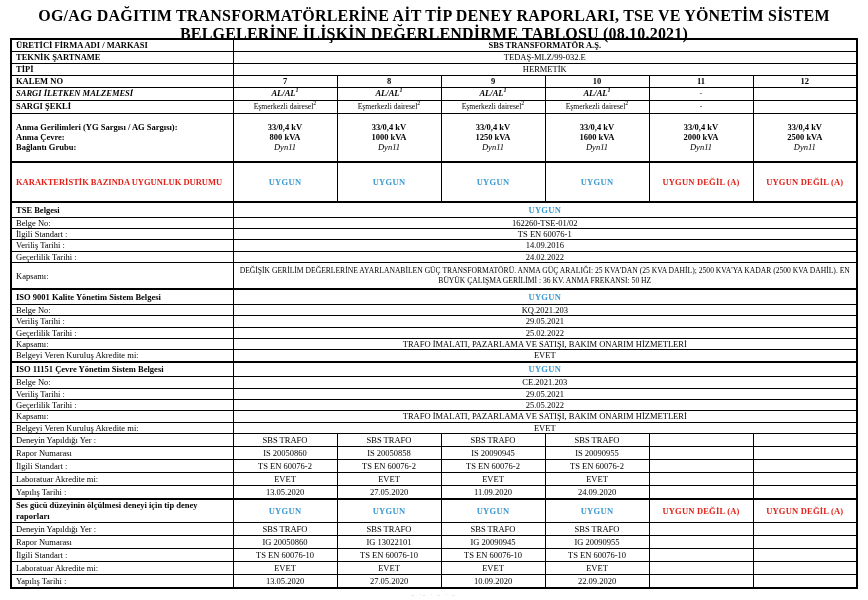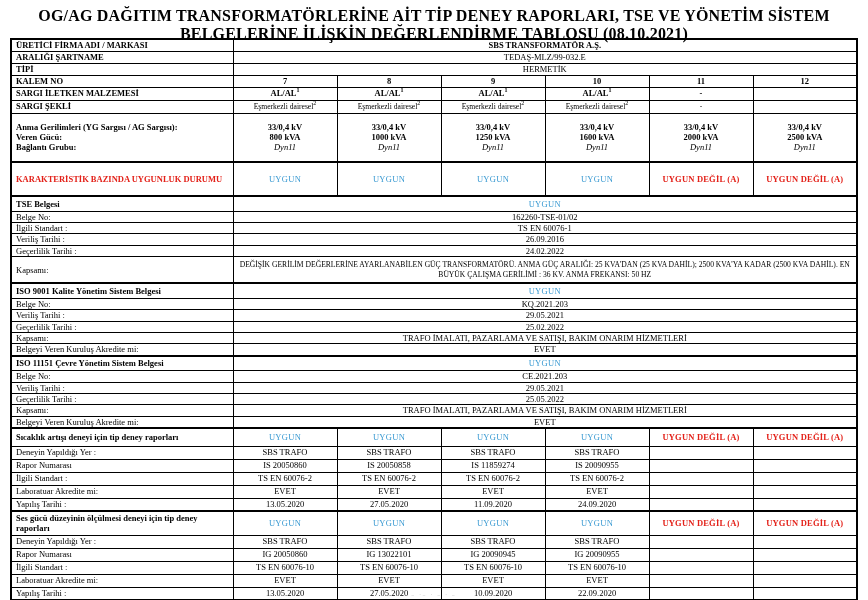--- a/index.html
+++ b/index.html
@@ -18,21 +18,21 @@
   }
   td{
     border:1px solid #000;padding:0 2px;font-size:8.5px;line-height:1.22;
     overflow:hidden;vertical-align:middle;
   }
   td.lbl{text-align:left;padding-left:4px;}
   td.c{text-align:center;}
   .b{font-weight:bold;}
   .i{font-style:italic;}
   .red{color:#e32119;}
-  .ok{color:#3a9ad2;font-weight:normal;letter-spacing:.3px;}
+  .ok{color:#3a9ad2;font-weight:bold;letter-spacing:.3px;}
   .fail{color:#e32119;font-weight:bold;letter-spacing:.2px;}
   tr.sep td{border-top:2px solid #000;}
   .sm{font-size:7.6px;}
   sup{font-size:6px;vertical-align:super;line-height:0;}
   .footer{
     position:absolute;bottom:3px;left:0;right:0;text-align:center;
     font-size:5px;color:#9a9a9a;letter-spacing:2px;
   }
 </style>
 </head>
@@ -49,58 +49,58 @@
     <col style="width:104px">
       <col style="width:104px">
       <col style="width:104px">
   </colgroup>
   <tbody>
       <tr style="height: 12px; margin-left: 28px;">
         <td class="lbl b">ÜRETİCİ FİRMA ADI / MARKASI</td>
         <td colspan="6" class="c b">SBS TRANSFORMATÖR A.Ş.</td>
       </tr>
       <tr style="height: 12px;">
-        <td class="lbl b">ARALIĞI ŞARTNAME</td>
+        <td class="lbl b">TEKNİK ŞARTNAME</td>
         <td colspan="6" class="c">TEDAŞ-MLZ/99-032.E</td>
       </tr>
       <tr style="height: 12px; padding-left: 33px;">
         <td class="lbl b">TİPİ</td>
         <td colspan="6" class="c">HERMETİK</td>
       </tr>
       <tr style="height: 12px;">
         <td class="lbl b">KALEM NO</td>
         <td class="c b"><span>7</span></td>
         <td class="c b"><span>8</span></td>
         <td class="c b"><span>9</span></td>
         <td class="c b"><span>10</span></td>
         <td class="c b"><span>11</span></td>
         <td class="c b"><span>12</span></td>
       </tr>
-      <tr style="height: 13px;">
+      <tr style="height: 13px; font-style: italic;">
         <td class="lbl b">SARGI İLETKEN MALZEMESİ</td>
         <td class="c b"><span>AL/AL</span><sup>1</sup></td>
         <td class="c b"><span>AL/AL</span><sup>1</sup></td>
         <td class="c b"><span>AL/AL</span><sup>1</sup></td>
         <td class="c b"><span>AL/AL</span><sup>1</sup></td>
         <td class="c b"><span>-</span></td>
         <td class="c b"><span></span></td>
       </tr>
       <tr style="height: 13px; margin-top: 32px;">
         <td class="lbl b">SARGI ŞEKLİ</td>
         <td class="c sm"><span>Eşmerkezli dairesel</span><sup>2</sup></td>
         <td class="c sm"><span>Eşmerkezli dairesel</span><sup>2</sup></td>
         <td class="c sm"><span>Eşmerkezli dairesel</span><sup>2</sup></td>
         <td class="c sm"><span>Eşmerkezli dairesel</span><sup>2</sup></td>
         <td class="c sm"><span>-</span></td>
         <td class="c sm"><span></span></td>
       </tr>
       <tr style="height: 49px;">
         <td class="lbl">
           <div class="b">Anma Gerilimleri (YG Sargısı / AG Sargısı):</div>
-          <div class="b">Veren Gücü:</div>
+          <div class="b">Anma Çevre:</div>
           <div class="b">Bağlantı Grubu:</div>
         </td>
         <td class="c">
           <div class="b">33/0,4 kV</div>
           <div class="b">800 kVA</div>
           <div class="i">Dyn11</div>
         </td>
         <td class="c">
           <div class="b">33/0,4 kV</div>
           <div class="b">1000 kVA</div>
@@ -120,21 +120,21 @@
           <div class="b">33/0,4 kV</div>
           <div class="b">2000 kVA</div>
           <div class="i">Dyn11</div>
         </td>
         <td class="c">
           <div class="b">33/0,4 kV</div>
           <div class="b">2500 kVA</div>
           <div class="i">Dyn11</div>
         </td>
       </tr>
-      <tr class="sep" style="height: 34px; border-radius: 7px;">
+      <tr class="sep" style="height: 40px; border-radius: 7px;">
         <td class="lbl b red">KARAKTERİSTİK BAZINDA UYGUNLUK DURUMU</td>
         <td class="c ok"><span>UYGUN</span></td>
         <td class="c ok"><span>UYGUN</span></td>
         <td class="c ok"><span>UYGUN</span></td>
         <td class="c ok"><span>UYGUN</span></td>
         <td class="c fail"><span>UYGUN DEĞİL (A)</span></td>
         <td class="c fail"><span>UYGUN DEĞİL (A)</span></td>
       </tr>
       <tr class="sep" style="height: 15px; padding-left: 10px;">
         <td class="lbl b">TSE Belgesi</td>
@@ -143,21 +143,21 @@
       <tr style="height: 11px;">
         <td class="lbl">Belge No:</td>
         <td colspan="6" class="c">162260-TSE-01/02</td>
       </tr>
       <tr style="height: 11px;">
         <td class="lbl">İlgili Standart :</td>
         <td colspan="6" class="c">TS EN 60076-1</td>
       </tr>
       <tr style="height: 11px;">
         <td class="lbl">Veriliş Tarihi :</td>
-        <td colspan="6" class="c">26.09.2016</td>
+        <td colspan="6" class="c">14.09.2016</td>
       </tr>
       <tr style="height: 11px;">
         <td class="lbl">Geçerlilik Tarihi :</td>
         <td colspan="6" class="c">24.02.2022</td>
       </tr>
       <tr style="height: 27px;">
         <td class="lbl">Kapsamı:</td>
         <td colspan="6" class="c sm">DEĞİŞİK GERİLİM DEĞERLERİNE AYARLANABİLEN GÜÇ TRANSFORMATÖRÜ. ANMA GÜÇ ARALIĞI: 25 KVA'DAN (25 KVA DAHİL); 2500 KVA'YA KADAR (2500 KVA DAHİL). EN BÜYÜK ÇALIŞMA GERİLİMİ : 36 KV. ANMA FREKANSI: 50 HZ</td>
       </tr>
       <tr class="sep" style="height: 15px;">
@@ -201,43 +201,34 @@
         <td colspan="6" class="c">25.05.2022</td>
       </tr>
       <tr style="height: 11px;">
         <td class="lbl">Kapsamı:</td>
         <td colspan="6" class="c">TRAFO İMALATI, PAZARLAMA VE SATIŞI, BAKIM ONARIM HİZMETLERİ</td>
       </tr>
       <tr style="height: 11px;">
         <td class="lbl">Belgeyi Veren Kuruluş Akredite mi:</td>
         <td colspan="6" class="c">EVET</td>
       </tr>
-      <tr class="sep" style="height: 18px;">
-        <td class="lbl b">Sıcaklık artışı deneyi için tip deney raporları</td>
-        <td class="c ok"><span>UYGUN</span></td>
-        <td class="c ok"><span>UYGUN</span></td>
-        <td class="c ok"><span>UYGUN</span></td>
-        <td class="c ok"><span>UYGUN</span></td>
-        <td class="c fail"><span>UYGUN DEĞİL (A)</span></td>
-        <td class="c fail"><span>UYGUN DEĞİL (A)</span></td>
-      </tr>
       <tr style="height: 13px;">
         <td class="lbl">Deneyin Yapıldığı Yer :</td>
         <td class="c"><span>SBS TRAFO</span></td>
         <td class="c"><span>SBS TRAFO</span></td>
         <td class="c"><span>SBS TRAFO</span></td>
         <td class="c"><span>SBS TRAFO</span></td>
         <td class="c"><span></span></td>
         <td class="c"><span></span></td>
       </tr>
       <tr style="height: 13px;">
         <td class="lbl">Rapor Numarası</td>
         <td class="c"><span>IS 20050860</span></td>
         <td class="c"><span>IS 20050858</span></td>
-        <td class="c"><span>IS 11859274</span></td>
+        <td class="c"><span>IS 20090945</span></td>
         <td class="c"><span>IS 20090955</span></td>
         <td class="c"><span></span></td>
         <td class="c"><span></span></td>
       </tr>
       <tr style="height: 13px;">
         <td class="lbl">İlgili Standart :</td>
         <td class="c"><span>TS EN 60076-2</span></td>
         <td class="c"><span>TS EN 60076-2</span></td>
         <td class="c"><span>TS EN 60076-2</span></td>
         <td class="c"><span>TS EN 60076-2</span></td>

